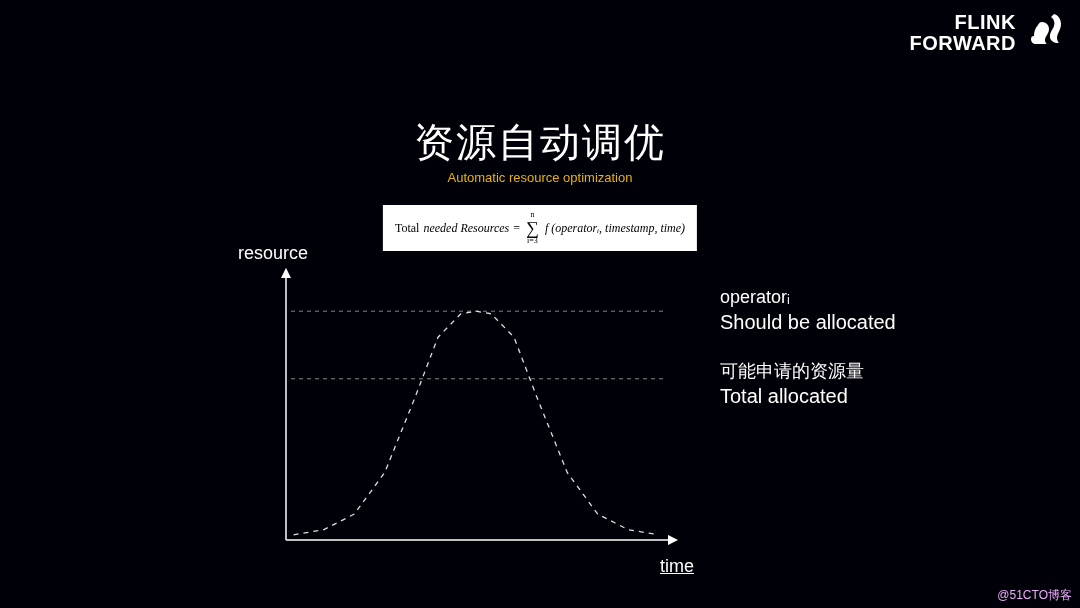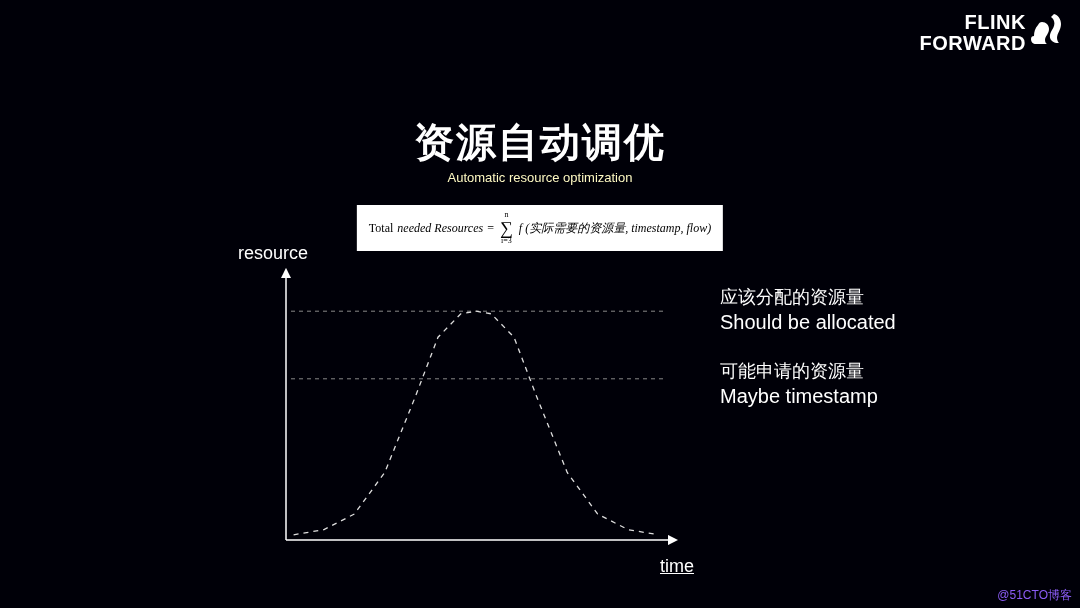--- a/index.html
+++ b/index.html
@@ -16,40 +16,40 @@
     position: absolute;
     top: 12px;
     right: 18px;
     text-align: right;
     font-weight: 700;
     font-size: 20px;
     line-height: 1.05;
     letter-spacing: 0.5px;
     display: flex;
     align-items: flex-start;
-    gap: 4px;
+    gap: 14px;
   }
   .logo-text { text-align: right; }
   .squirrel { width: 32px; height: 36px; }
   .title {
     position: absolute;
     top: 115px;
     left: 0; right: 0;
     text-align: center;
     font-size: 40px;
-    font-weight: 700;
+    font-weight: 400;
     letter-spacing: 2px;
   }
   .subtitle {
     position: absolute;
     top: 170px;
     left: 0; right: 0;
     text-align: center;
     font-size: 13px;
-    color: #fef9c3;
+    color: #eab308;
   }
   .formula-box {
     position: absolute;
     top: 205px;
     left: 50%;
     transform: translateX(-50%);
     background: #fff;
     color: #000;
     font-family: "Times New Roman", serif;
     font-size: 12px;
@@ -99,21 +99,21 @@
     line-height: 1.3;
   }
   .legend .en { font-size: 20px; }
   .legend-1 { top: 286px; }
   .legend-2 { top: 360px; }
   .legend-3 { top: 434px; }
   .watermark {
     position: absolute;
     right: 8px;
     bottom: 4px;
-    color: #8b5cf6;
+    color: #f0abfc;
     font-size: 12px;
   }
 </style>
 </head>
 <body>
 
 <div class="logo">
   <div class="logo-text">
     <div>FLINK</div>
     <div>FORWARD</div>
@@ -128,21 +128,21 @@
 
 <div class="formula-box">
   <span>Total </span>
   <span class="ital">needed Resources</span>
   <span> = </span>
   <span class="sigma-wrap">
     <span class="lim">n</span>
     <span class="sigma">∑</span>
     <span class="lim">i=3</span>
   </span>
-  <span class="ital">f (实际需要的资源量, timestamp, flow)</span>
+  <span class="ital">f (operatorᵢ, timestamp, time)</span>
 </div>
 
 <div class="y-label">resource</div>
 <div class="x-label">time</div>
 
 <div class="chart">
   <svg id="chart-svg" viewBox="0 0 440 300">
       <defs>
         <marker id="arrow" viewBox="0 0 10 10" refX="8" refY="5" markerWidth="7" markerHeight="7" orient="auto-start-reverse">
           <path d="M 0 0 L 10 5 L 0 10 z" fill="#fff"></path>
@@ -150,23 +150,23 @@
       </defs>
       <line x1="40" y1="280" x2="40" y2="10" stroke="#fff" stroke-width="1.5" marker-end="url(#arrow)"></line>
       <line x1="40" y1="280" x2="430" y2="280" stroke="#fff" stroke-width="1.5" marker-end="url(#arrow)"></line>
       <line x1="45" x2="420" y1="51.19999999999999" y2="51.19999999999999" stroke="#888" stroke-width="1" stroke-dasharray="4 4"></line>
       <line x1="45" x2="420" y1="118.80000000000001" y2="118.80000000000001" stroke="#888" stroke-width="1" stroke-dasharray="4 4"></line>
       <path d="M47.6 274.8 L78 269.6 L108.39999999999999 254 L138.8 212.39999999999998 L169.20000000000002 137 L192 77.19999999999999 L214.8 53.80000000000001 L230 51.19999999999999 L245.20000000000002 53.80000000000001 L268 77.19999999999999 L290.8 137 L321.2 212.39999999999998 L351.59999999999997 254 L382 269.6 L412.4 274.8 " fill="none" stroke="#ddd" stroke-width="1.3" stroke-dasharray="5 5"></path>
     </svg>
 </div>
 
 <div class="legend legend-1">
-  <div>应该分配的资源量</div>
+  <div>operatorᵢ</div>
   <div class="en">Should be allocated</div>
 </div>
 <div class="legend legend-2">
   <div>可能申请的资源量</div>
-  <div class="en">Maybe timestamp</div>
+  <div class="en">Total allocated</div>
 </div>
 <div class="legend legend-3">
 </div>
 
 <div class="watermark">@51CTO博客</div>
 
 </body></html>

